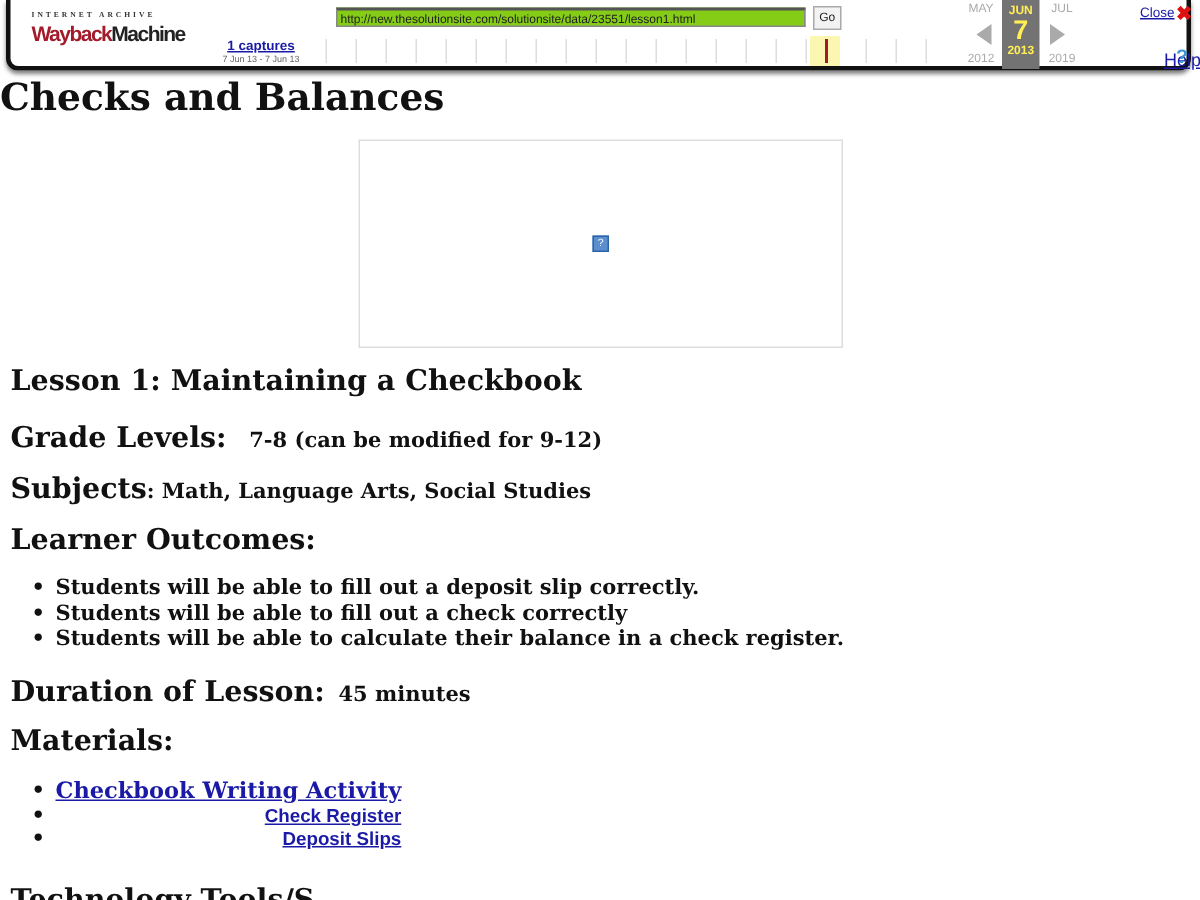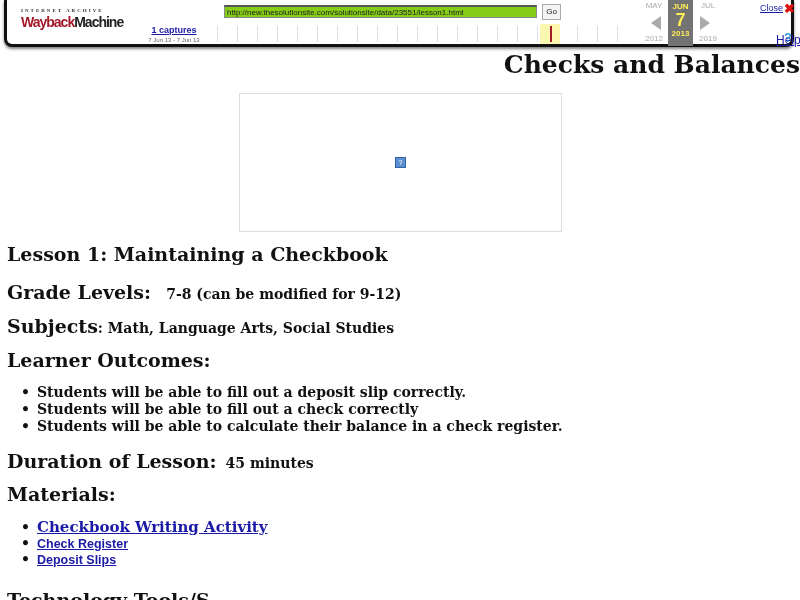--- a/index.html
+++ b/index.html
@@ -45,21 +45,21 @@
     .wb-arrow { position: absolute; top: 16px; width: 0; height: 0; border-top: 7px solid transparent; border-bottom: 7px solid transparent; }
     .wb-arrow.left { left: 644px; border-right: 10px solid #aaa; }
     .wb-arrow.right { left: 693px; border-left: 10px solid #aaa; }
 
     .wb-close { position: absolute; left: 753px; top: 3px; font-size: 9px; color: #1a1aa6; text-decoration: underline; }
     .wb-close-x { position: absolute; left: 777px; top: 1px; font-size: 13px; color: #d11; font-weight: bold; }
     .wb-help { position: absolute; left: 758px; top: 33px; font-size: 12px; color: #1a1aa6; text-decoration: underline; margin-left: 11px; }
     .wb-help-q { position: absolute; left: 777px; top: 30px; font-size: 13px; color: #3a9ad8; font-weight: bold; }
 
     
-    .page-title { position: absolute; left: 0; top: 50px; width: 800px; text-align: right; font-size: 25px; font-weight: bold; }
+    .page-title { position: absolute; left: 0; top: 50px; width: 800px; text-align: left; font-size: 25px; font-weight: bold; }
 
     .image-box { position: absolute; left: 239px; top: 93px; width: 323px; height: 139px; border: 1px solid #ddd; }
     .broken-img { position: absolute; left: 155px; top: 63px; width: 11px; height: 11px; background: #5c8fd0; border: 1px solid #2f63a8; color: #fff; font-size: 7px; line-height: 9px; text-align: center; font-family: "Liberation Sans", sans-serif; }
 
     .content { position: absolute; left: 7px; top: 240px; width: 780px; }
     .h-row { position: absolute; left: 0; white-space: nowrap; }
     .h-big { font-size: 19px; font-weight: bold; }
     .h-small { font-size: 14px; font-weight: bold; }
 
     .list { position: absolute; left: 30px; list-style: none; }
@@ -162,21 +162,21 @@
 
   <div class="h-row" style="top:210px;">
     <span class="h-big">Duration of Lesson:</span>
     <span class="h-small" style="margin-left:4px;">45 minutes</span>
   </div>
 
   <div class="h-row" style="top:243px;">
     <span class="h-big">Materials:</span>
   </div>
 
-  <ul class="list mat-list" style="top:278px;">
+  <ul class="list mat-list" style="top:278px;text-align:right;">
     <li style="line-height:18px;"><span class="link link-serif">Checkbook Writing Activity</span></li>
     <li><span class="link link-sans">Check Register</span></li>
     <li><span class="link link-sans">Deposit Slips</span></li>
   </ul>
 
   <div class="h-row" style="top:349px;">
     <span class="h-big">Technology Tools/S</span>
   </div>
 </div>
 

